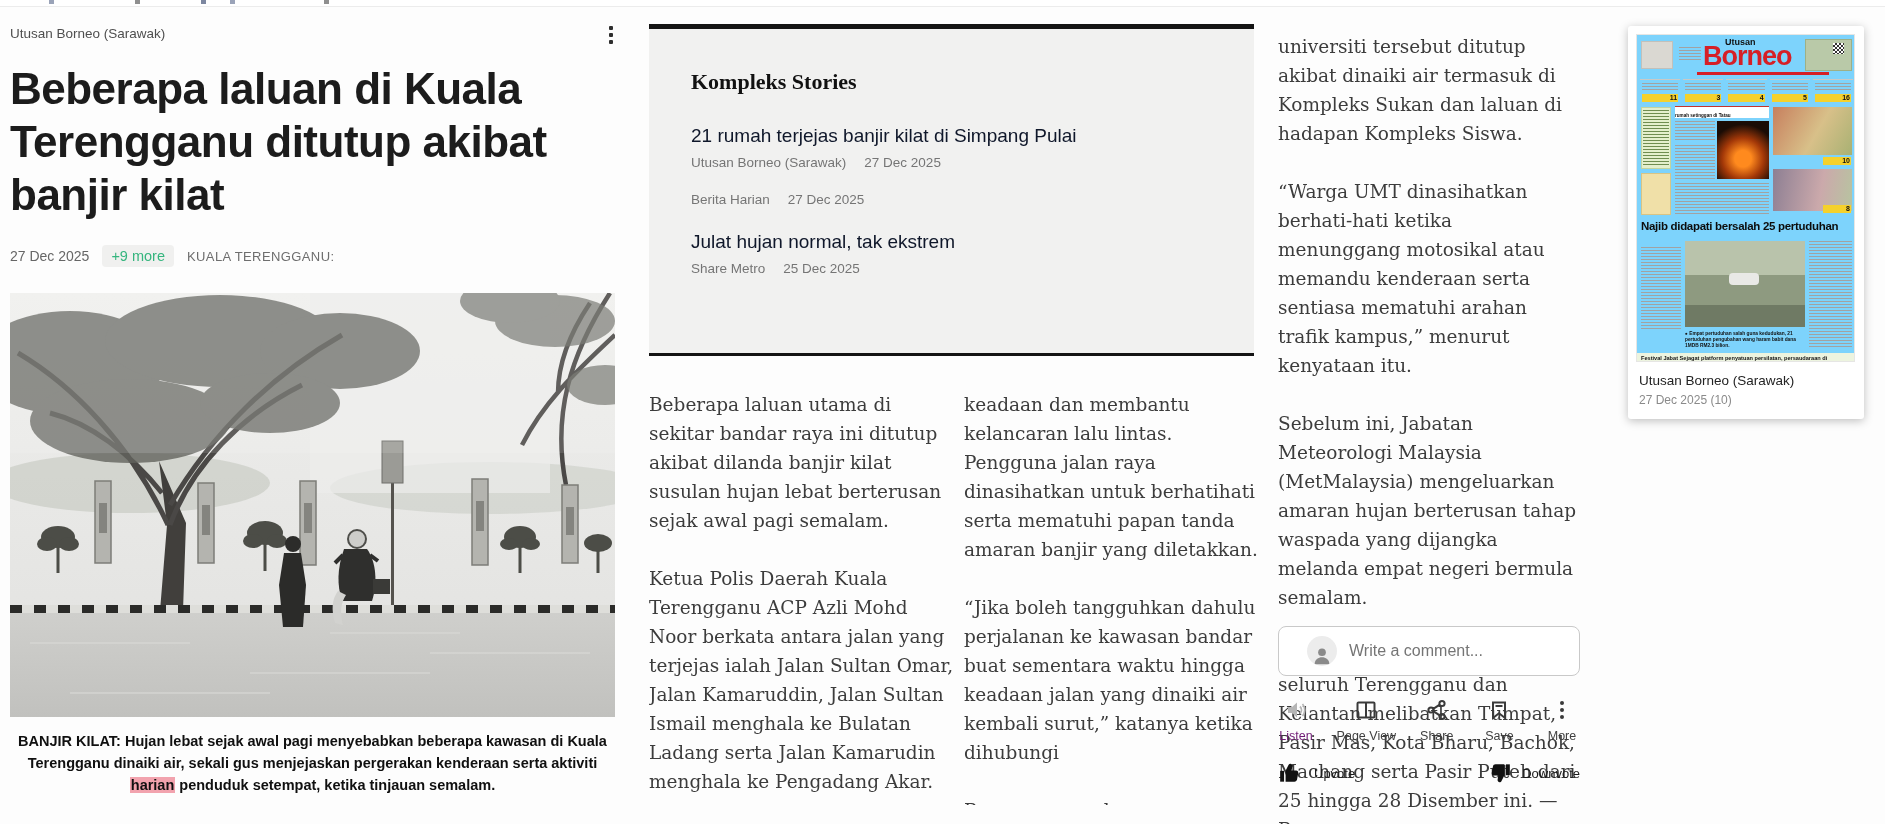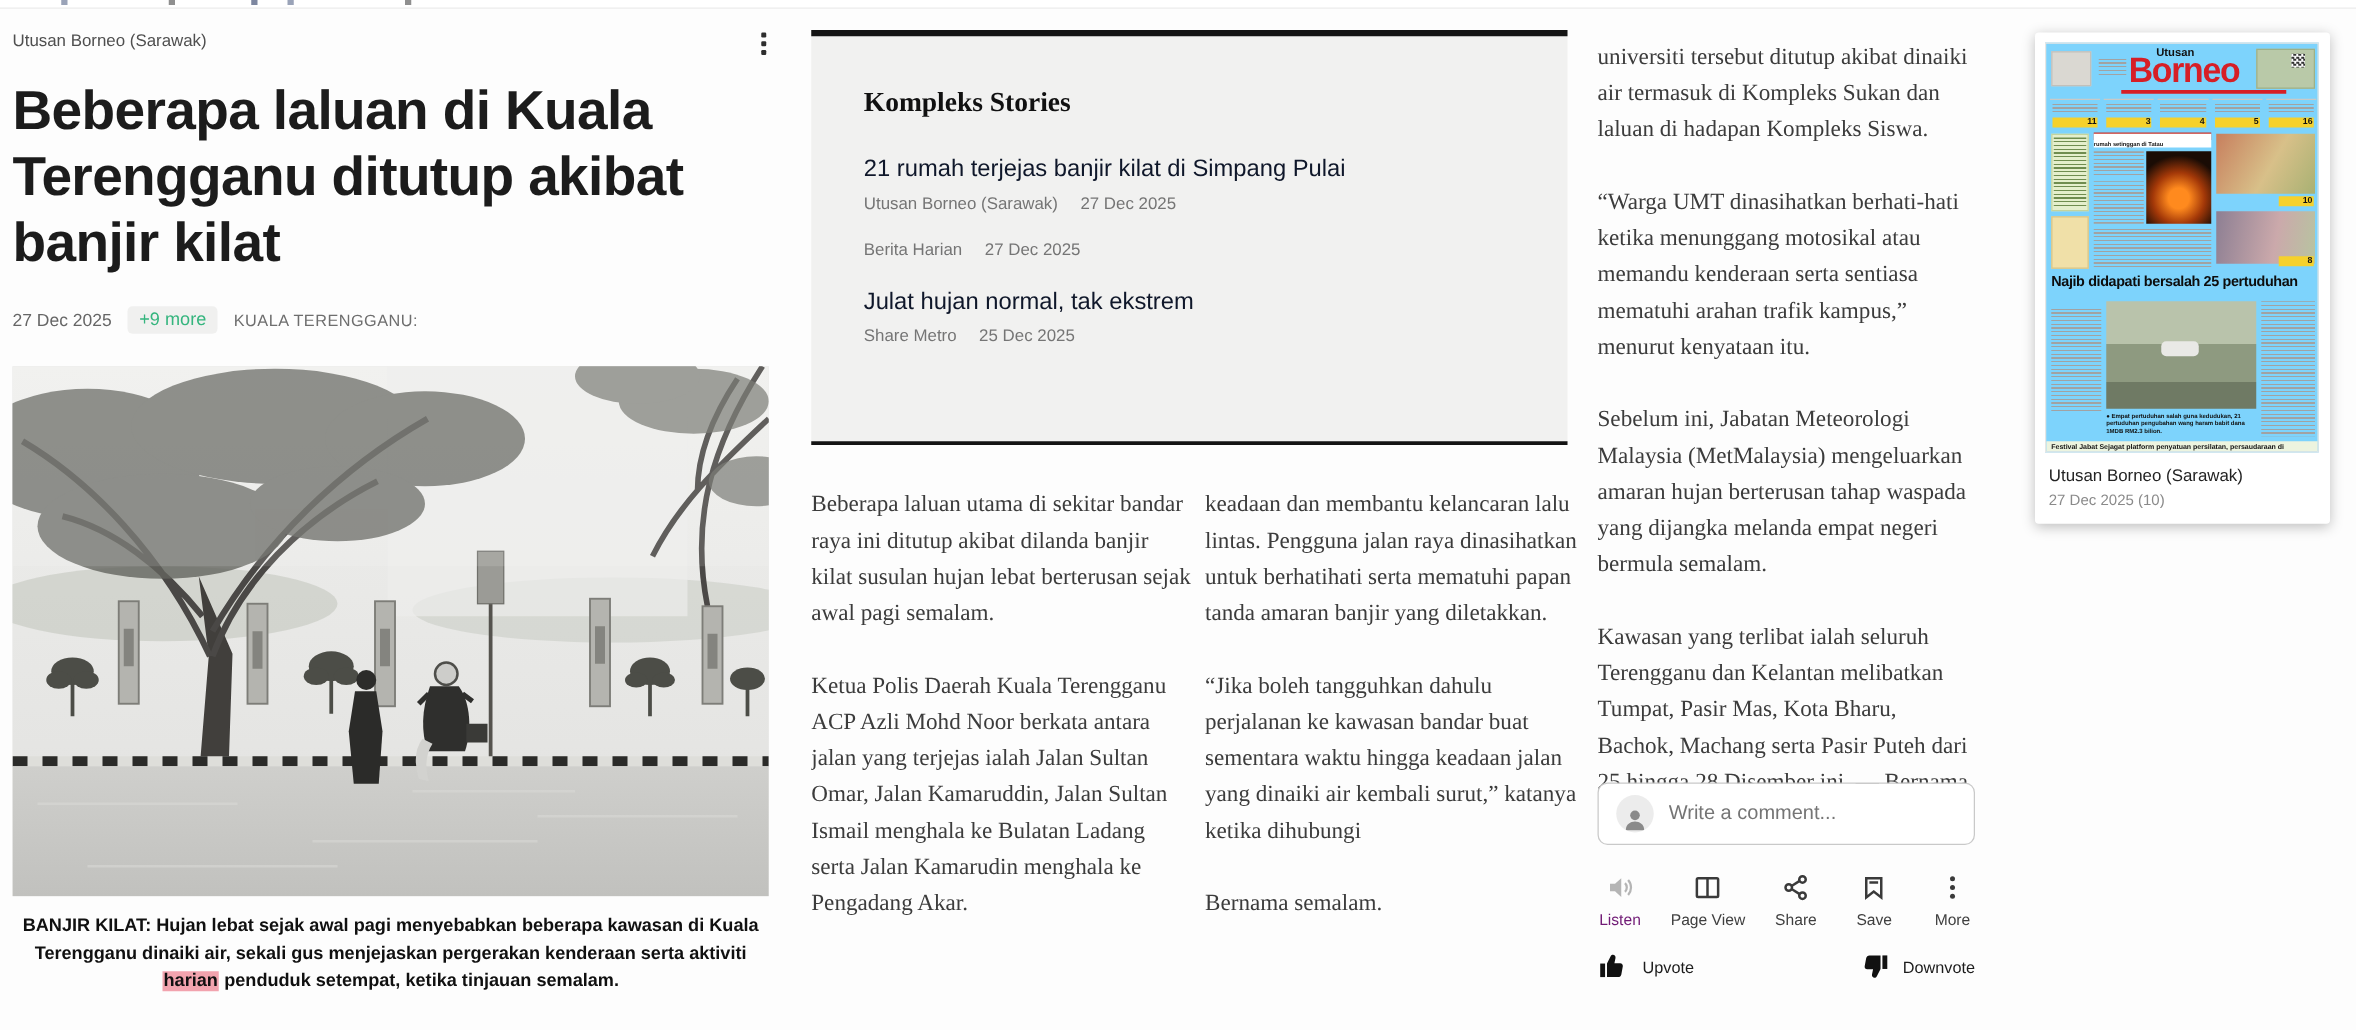--- a/index.html
+++ b/index.html
@@ -37,29 +37,29 @@
   .related h2 { font-family:"Liberation Serif", serif; font-size:22px; font-weight:700;
                 color:#111; margin-bottom:28px; }
   .rel-item { margin-bottom:22px; cursor:pointer; }
   .rel-title { font-size:19px; line-height:25px; color:#0f172a; margin-bottom:7px; }
   .rel-meta { font-size:13.5px; color:#757575; }
   .rel-meta .rel-src { margin-right:18px; }
 
   
   .col { position:absolute; width:305px; font-family:"DejaVu Serif", serif; font-size:18.5px;
          line-height:29px; color:#3c3c3c; }
-  .col p { margin-bottom:29px;font-family:Liberation Serif, serif; }
+  .col p { margin-bottom:29px; }
   .col1 { left:649px; top:390px; height:415px; overflow:hidden; }
   .col2 { left:964px; top:390px; height:415px; overflow:hidden; }
   .col3 { left:1278px; top:32px; width:302px; }
 
   
   .comment-box { position:absolute; left:1278px; top:626px; width:302px; height:50px;
                  background:#fff; border:1px solid #c9c9c9; border-radius:8px;
-                 display:flex; align-items:center; gap:12px; padding-left:14px; }
+                 display:flex; align-items:center; gap:12px; padding-left:28px; }
   .avatar { width:30px; height:30px; border-radius:50%; background:#ececec; display:flex;
             align-items:flex-end; justify-content:center; overflow:hidden; flex:none; }
   .comment-input { border:none; outline:none; background:transparent; flex:1; font-size:16px;
                    color:#444; font-family:"Liberation Sans", sans-serif; }
   .comment-input::placeholder { color:#757575; }
 
   .actions { position:absolute; left:1274px; top:698px; width:310px; display:flex;
              justify-content:space-between; }
   .action { display:flex; flex-direction:column; align-items:center; gap:7px; cursor:pointer;
             min-width:44px; }

